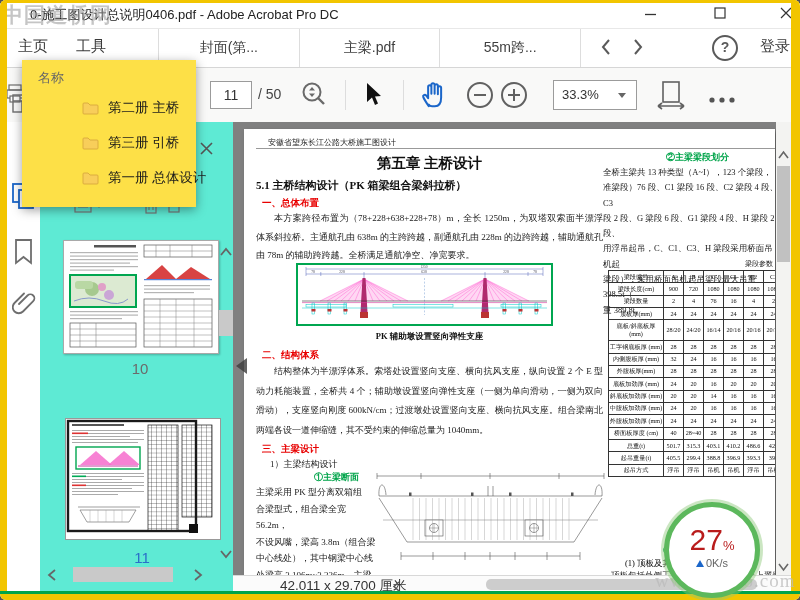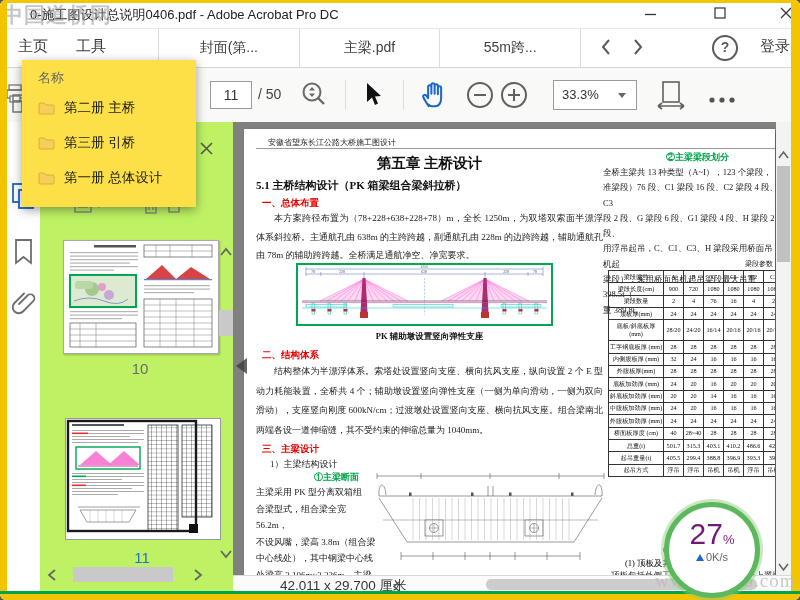--- a/index.html
+++ b/index.html
@@ -29,21 +29,21 @@
   .pagebox{left:210px;top:13px;width:40px;height:26px;background:#fff;border:1px solid #9b9b9b;
            text-align:center;font-size:14px;color:#333;padding:0;}
   .pagetotal{left:258px;top:18px;font-size:14px;color:#444;white-space:nowrap;}
   .zoombox{left:553px;top:12px;width:82px;height:28px;background:#fff;border:1px solid #9b9b9b;}
   .zoomval{left:8px;top:6px;font-size:13px;color:#333;}
   .caret{left:64px;top:12px;width:0;height:0;border-left:4px solid transparent;
          border-right:4px solid transparent;border-top:5px solid #666;}
   
   .navstrip{left:7px;top:122px;width:33px;height:469px;background:#fff;}
   
-  .thumbpanel{left:40px;top:122px;width:193px;height:469px;background:#bef264;border-right:1px solid #b5b5b5;}
+  .thumbpanel{left:40px;top:122px;width:193px;height:469px;background:#5eead4;border-right:1px solid #b5b5b5;}
   .thumb10{left:23px;top:118px;width:154px;height:112px;background:#fff;border:1px solid #a9a9a9;
            box-shadow:1px 1px 2px rgba(0,0,0,.25);}
   .thumb11{left:25px;top:296px;width:154px;height:120px;background:#fff;border:1px solid #999;}
   .tlabel{width:80px;text-align:center;font-size:15px;}
   .l10{left:60px;top:238px;color:#6b6b6b;}
   .l11{left:62px;top:427px;color:#2a6fc9;}
   .sb-v{left:179px;width:14px;}
   .sb-thumb{background:#c9c9c9;}
   
   .docarea{left:233px;top:122px;width:558px;height:469px;background:#808080;overflow:hidden;}
@@ -84,29 +84,29 @@
              border-bottom:8px solid transparent;border-right:11px solid rgba(60,60,60,.8);}
   .docscroll{left:543px;top:0px;width:15px;height:453px;background:#f3f3f1;}
   
   .statusbar{left:233px;top:575px;width:558px;height:18px;background:#fbfbfb;border-top:1px solid #d8d8d8;}
   .pagesize{left:47px;top:1px;font-size:13.5px;color:#333;white-space:nowrap;}
   .hthumb{left:253px;top:3px;width:271px;height:11px;background:#cdcdcd;border-radius:5px;}
   
   .popup{left:22px;top:60px;width:174px;height:147px;background:#fde047;z-index:40;
          box-shadow:0 3px 10px rgba(0,0,0,.38);}
   .popup-h{left:16px;top:9px;font-size:13px;color:#666;}
-  .popup-list{left:0;top:30px;width:192px;}
+  .popup-list{left:0;top:30px;width:192px;padding-left:44px;}
   .popup-item{height:35px;display:flex;align-items:center;padding-left:16px;gap:9px;
               font-size:13.5px;color:#1a1a1a;}
   
   .wm-bottom{left:655px;top:570px;font-size:19px;color:rgba(185,185,185,.75);z-index:55;
              font-family:"Liberation Serif","DejaVu Serif",serif;letter-spacing:1px;}
   .badge{left:664px;top:502px;width:86px;height:86px;background:#fff;border:5px solid #5cb85c;
          border-radius:50%;box-shadow:0 0 0 3px rgba(140,200,120,.45);z-index:60;text-align:center;}
-  .badge .pct{font-size:30px;color:#701a75;line-height:1;margin-top:12px;}
+  .badge .pct{font-size:30px;color:#b91c1c;line-height:1;margin-top:18px;}
   .badge .pct small{font-size:13px;}
   .badge .spd{font-size:11px;color:#666;margin-top:2px;}
   .uparrow{display:inline-block;width:0;height:0;border-left:4px solid transparent;
            border-right:4px solid transparent;border-bottom:7px solid #1b66c9;margin-right:2px;}
   
   .edge{background:#f2c500;z-index:50;}
   .e-top{left:0;top:0;width:800px;height:3px;}
   .e-left{left:0;top:0;width:7px;height:594px;}
   .e-right{left:791px;top:0;width:9px;height:594px;}
   .e-green{left:0;top:591px;width:800px;height:3px;background:#00a44a;z-index:50;}

